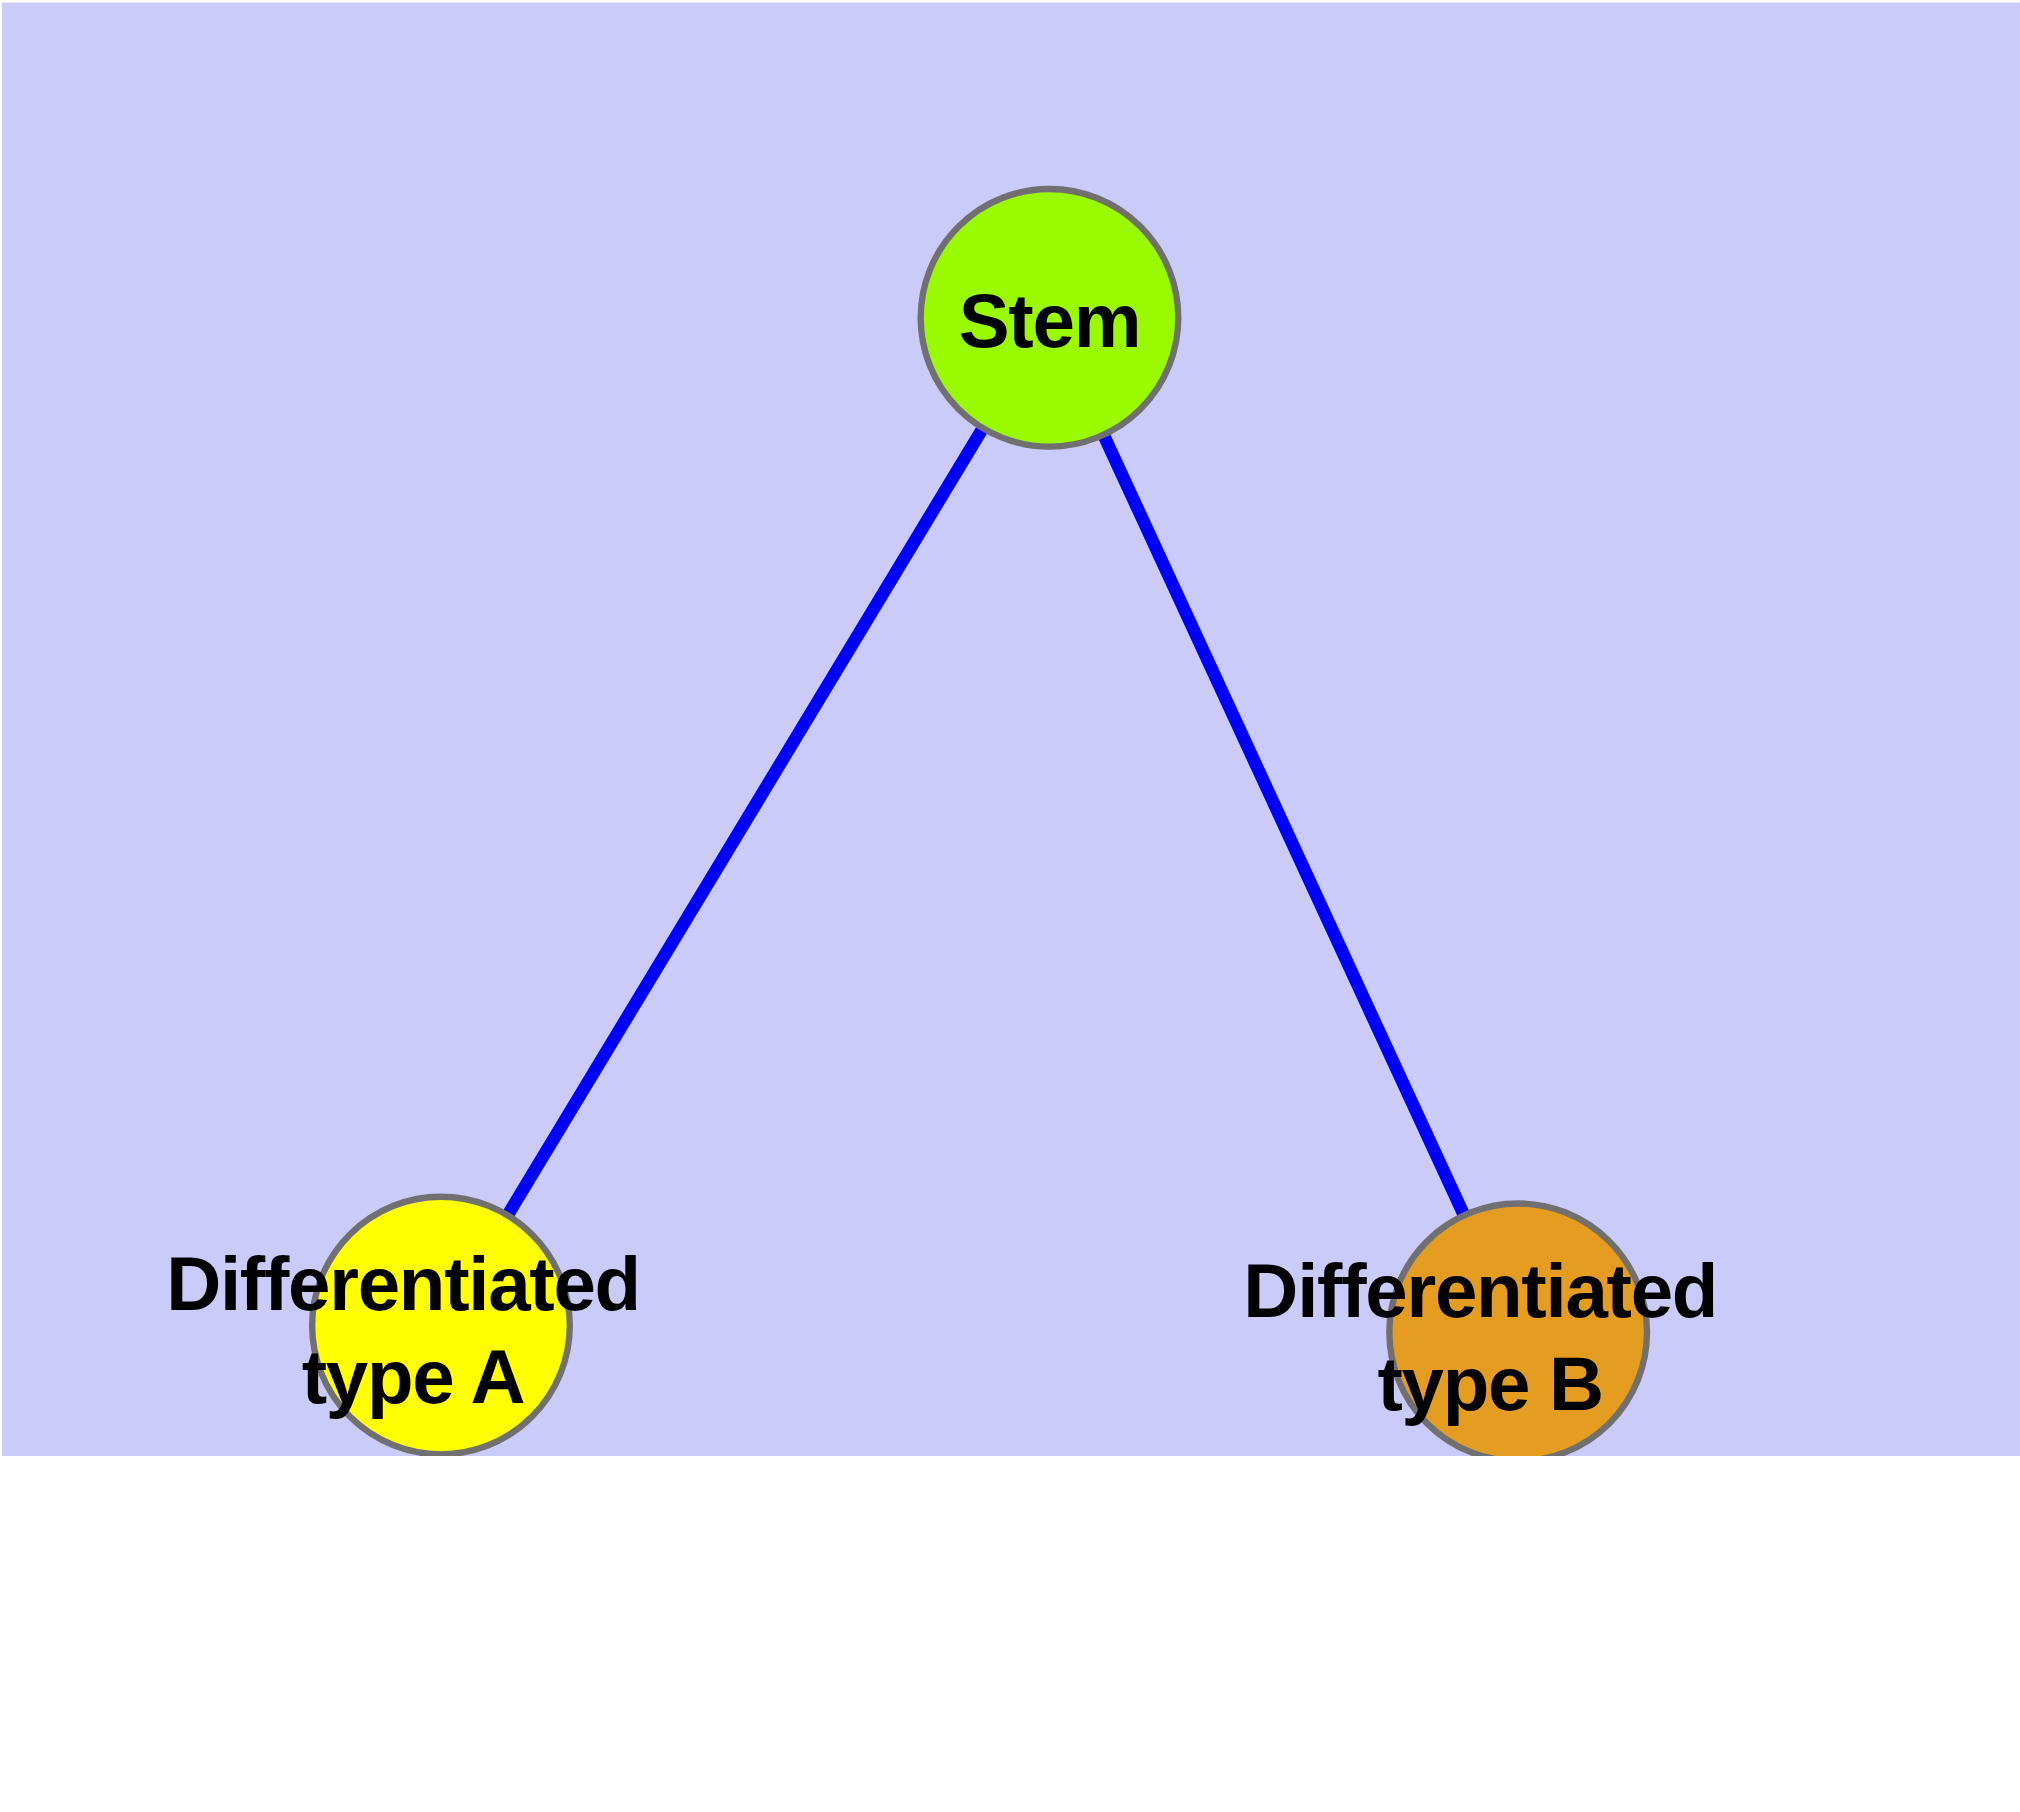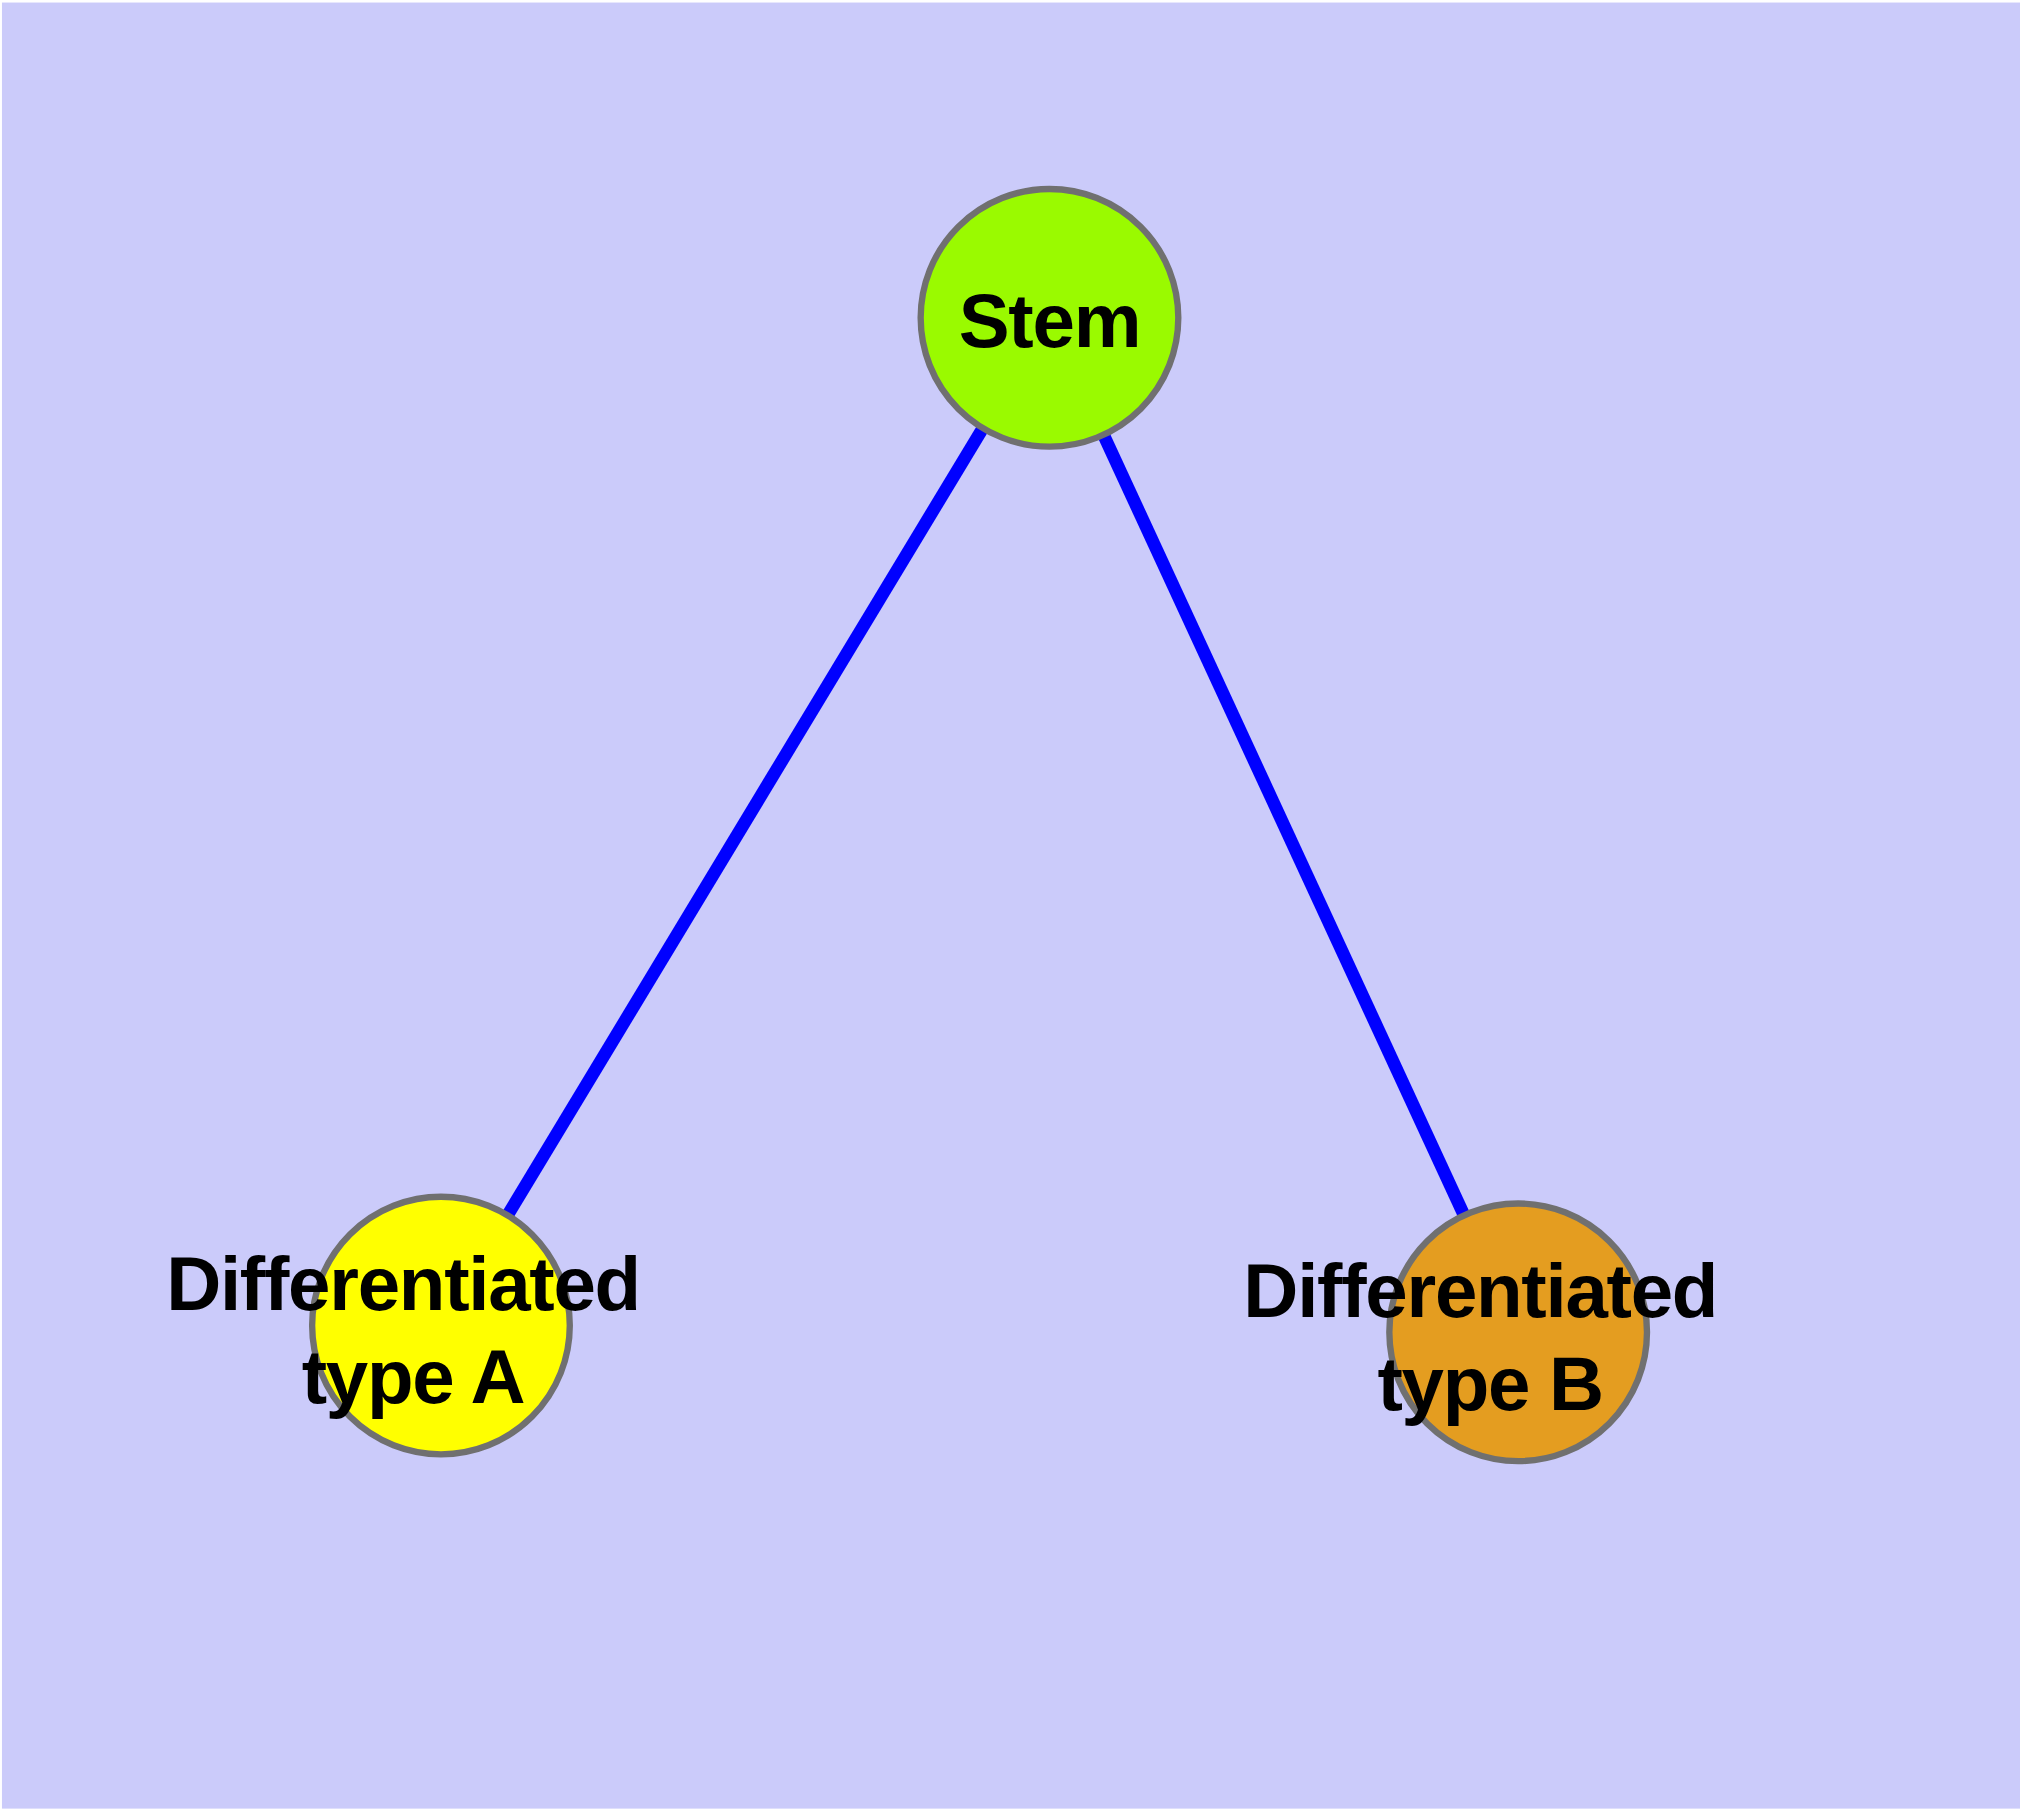--- a/index.html
+++ b/index.html
@@ -2,21 +2,21 @@
 <html style="font-size:13.6px"><head>
 <meta charset="utf-8">
 <style>
   html, body {
     margin: 0;
     padding: 0;
     background: #ffffff;
   }
   .diagram-wrap {
     width: 2021px;
-    height: 1812px;
+    height: 1456px;
     position: relative;
   }
   svg {
     display: block;
     width: 2021px;
     height: 1812px;
   }
   .node-circle {
     stroke-width: 7.5px;
   }

